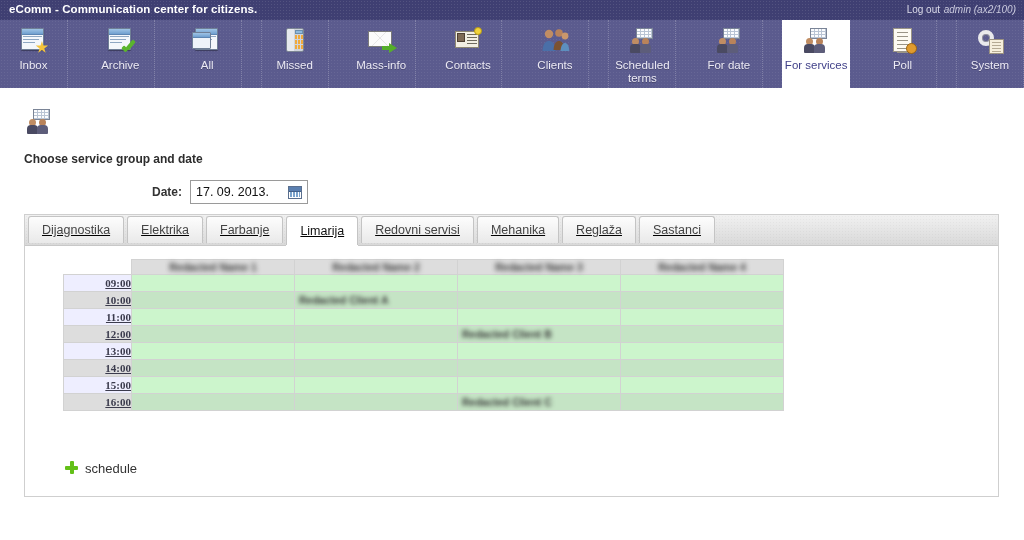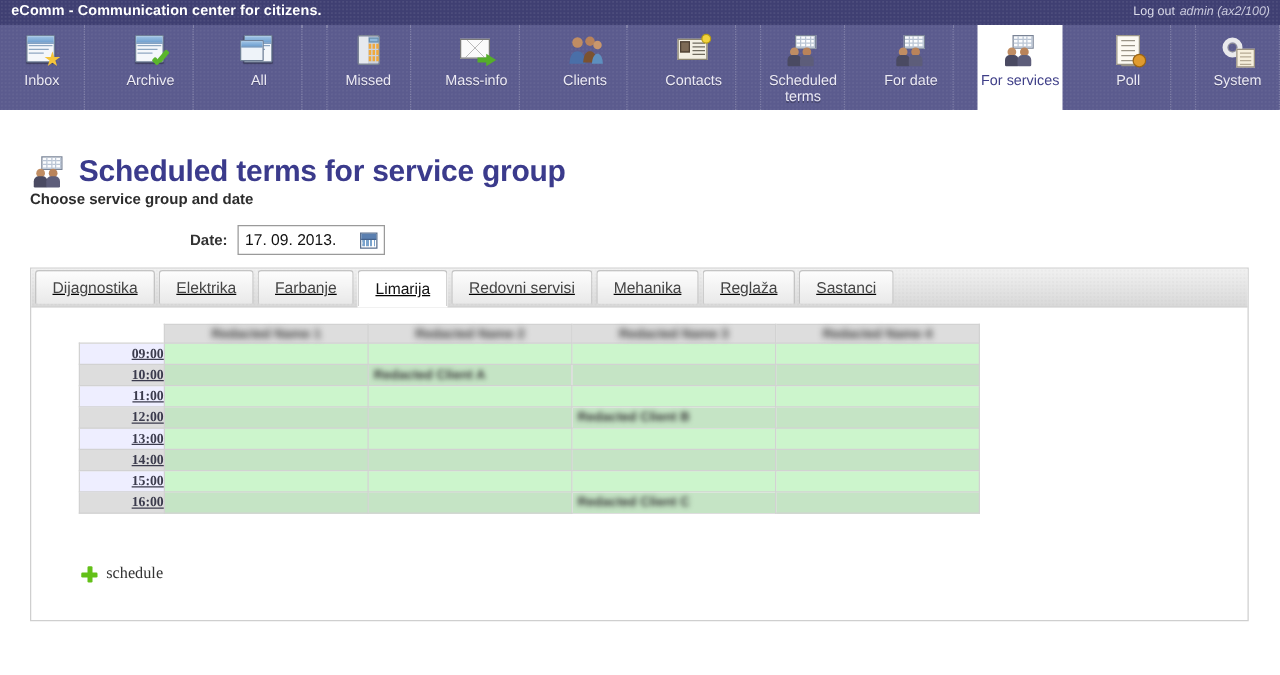--- a/index.html
+++ b/index.html
@@ -321,22 +321,22 @@
   .blurhead {
     display: inline-block;
     font-size: 10.5px; color: #3a3a3a; font-weight: bold;
     filter: blur(2.4px);
     white-space: nowrap;
     user-select: none;
   }
   th .headwrap { display: block; text-align: center; }
 
   #schedule-link {
-    position: absolute; left: 40px; top: 235px;
-    display: flex; align-items: flex-end; cursor: pointer; font-family: Liberation Serif, serif;
+    position: absolute; left: 40px; top: 246px;
+    display: flex; align-items: flex-start; cursor: pointer;
   }
   #plus-icon {
     position: relative; width: 13px; height: 13px; margin-right: 7px; flex: 0 0 auto;
   }
   #plus-icon:before, #plus-icon:after {
     content: ""; position: absolute; background: #63c018; border-radius: 1px;
   }
   #plus-icon:before { left: 4.5px; top: 0; width: 4px; height: 13px; }
   #plus-icon:after  { left: 0; top: 4.5px; width: 13px; height: 4px; }
   #schedule-link-label { font-size: 13px; color: #333333; }
@@ -410,51 +410,51 @@
     <span class="nav-label">Missed</span>
   </div>
 
   <div class="nav-item">
     <span class="ico mail">
       <span class="env"></span>
         <span class="arrow-tail"></span>
         <span class="arrow"></span>
     </span>
     <span class="nav-label">Mass-info</span>
+  </div>
+
+  <div class="nav-item">
+    <span class="ico card">
+      <span class="cbody"></span>
+        <span class="cphoto"></span>
+      <span class="clines">
+          <i></i>
+          <i></i>
+          <i></i>
+          <i></i>
+        </span>
+      <span class="badge-dot"></span>
+    </span>
+    <span class="nav-label">Contacts</span>
   </div>
 
   <div class="nav-item">
     <span class="ico people">
       <svg width="30" height="28" viewBox="0 0 30 28" aria-hidden="true">
         <circle cx="9" cy="7" r="4.2" fill="#c08d63"></circle>
         <path d="M2.5 24 C3 16 6 14 9 14 C12 14 15 16 15.5 24 Z" fill="#4a6fa8"></path>
         <circle cx="19" cy="6" r="3.8" fill="#b9835a"></circle>
         <path d="M13.5 23 C14 16 16.5 14 19 14 C21.5 14 24 16 24.5 23 Z" fill="#7b5230"></path>
         <circle cx="25" cy="9" r="3.4" fill="#c9976c"></circle>
         <path d="M20.5 24 C21 18 23 16 25 16 C27 16 29 18 29.3 24 Z" fill="#5d8fbf"></path>
       </svg>
     </span>
     <span class="nav-label">Clients</span>
   </div>
 
-  <div class="nav-item">
-    <span class="ico card">
-      <span class="cbody"></span>
-        <span class="cphoto"></span>
-      <span class="clines">
-          <i></i>
-          <i></i>
-          <i></i>
-          <i></i>
-        </span>
-      <span class="badge-dot"></span>
-    </span>
-    <span class="nav-label">Contacts</span>
-  </div>
-
   <div class="nav-item sep-left">
     <span class="ico sched">
       <span class="grid">
           <i></i>
           <i></i>
           <i></i>
           <i></i>
           <i></i>
           <i></i>
           <i></i>
@@ -581,21 +581,20 @@
         </span>
       <span class="hd1">
           <span class="h"></span>
           <span class="b"></span>
         </span>
       <span class="hd2">
           <span class="h"></span>
           <span class="b"></span>
         </span>
     </span>
-    <h1 id="page-title">Scheduled terms for service group</h1>
   </div>
 
   <div id="subtitle">Choose service group and date</div>
 
   <div id="date-row">
     <span id="date-label">Date:</span>
     <div id="date-input-box">
       <span id="date-value">17. 09. 2013.</span>
       <span id="calendar-icon"></span>
     </div>

